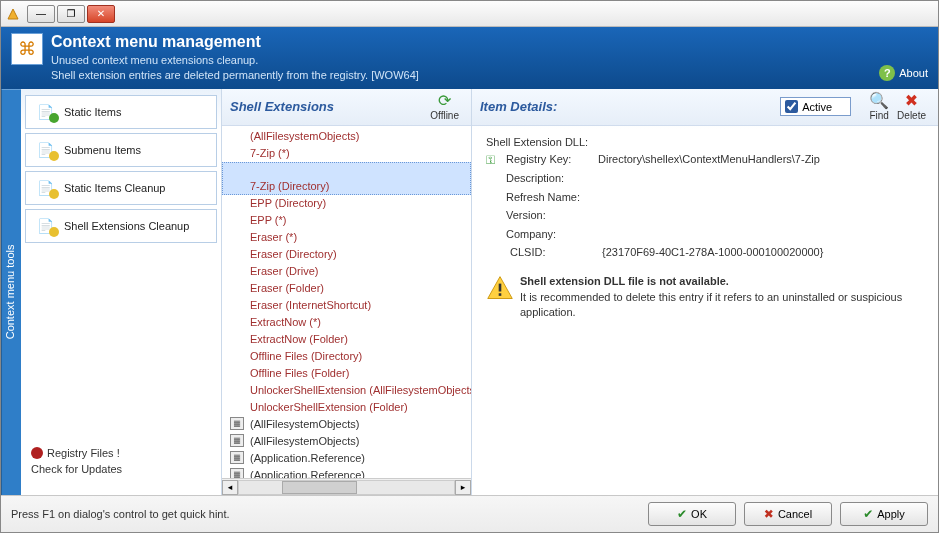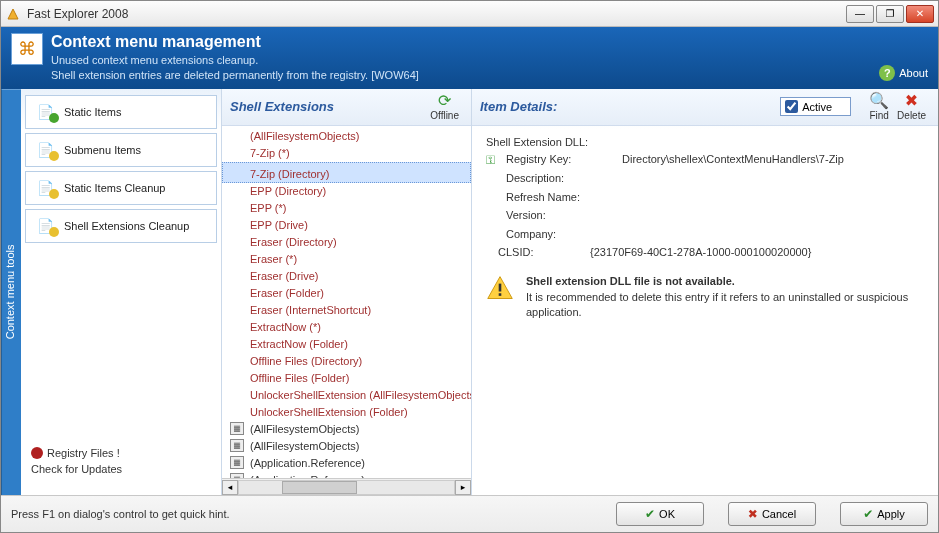--- a/index.html
+++ b/index.html
@@ -116,50 +116,50 @@
 }
 .panelhead .ptitle {
   flex:1; font-weight: bold; font-style: italic; color: #2c5a9e; font-size: 13px;
 }
 .toolbtn { display:flex;flex-direction:column;align-items:center;font-size:10px;color:#333;cursor:pointer;padding:0 4px;}
 .toolbtn .ticon{font-size:16px;line-height:1;margin-bottom:1px;}
 .listwrap { flex:1; overflow:hidden; position:relative; background:#fff;}
 .list { position:absolute; inset:0; overflow-y:auto; overflow-x:auto; padding:2px 0;}
 .litem { padding: 1px 4px 1px 28px; cursor:pointer; white-space:nowrap; color:#333; font-size:11px; position:relative; line-height:15px;}
 .litem.unavail { color:#a03030; }
-.litem.selected { background:#cfe3ff; border:1px dotted #6a98d8; padding:4px 3px 0 27px;}
+.litem.selected { background:#cfe3ff; border:1px dotted #6a98d8; padding:16px 3px 0 27px;}
 .litem .rowicon{position:absolute;left:8px;top:1px;width:14px;height:13px;border:1px solid #888;background:#eee;font-size:8px;display:flex;align-items:center;justify-content:center;color:#555;}
 .hscroll{height:17px;border-top:1px solid #ccc;background:#f0f0f0;display:flex;align-items:center;}
 .hscroll .track{flex:1;height:15px;background:#e8e8e8;border:1px solid #ccc;position:relative;}
 .hscroll .thumb{position:absolute;left:20%;width:35%;top:0;bottom:0;background:#d0d0d0;border:1px solid #aaa;}
 .hscroll .arr{width:16px;height:15px;border:1px solid #aaa;background:#eee;display:flex;align-items:center;justify-content:center;font-size:9px;}
 
 
 .detailpanel { flex:1; display:flex; flex-direction:column; border-left:1px solid #cbd9ea;}
 .dhead { display:flex;align-items:center;padding:4px 8px;border-bottom:1px solid #d0dced;background:linear-gradient(#f4f9ff,#e6eef8);}
 .dhead .ptitle{flex:1;}
 .active-check{background:#fff;border:1px solid #7a9ccc;padding:2px 18px 2px 4px;display:flex;align-items:center;gap:4px;font-size:11px;margin-right:14px;}
 .active-check input{accent-color:#2c5a9e;}
 .dbody{padding:10px 14px;font-size:11px;color:#333;}
 .drow{display:flex;margin-bottom:3px;line-height:1.4;}
 .drow .lab{width:112px;color:#333;}
 .drow .val{flex:1;}
 .dsect{margin-bottom:4px;}
-.warnbox{display:flex;gap:12px;margin-top:14px;align-items:flex-start;}
+.warnbox{display:flex;gap:6px;margin-top:14px;align-items:flex-start;}
 .warnicon{width:28px;height:28px;flex-shrink:0;}
 .warnicon svg{width:100%;height:100%;}
 .warntext{font-size:11px;line-height:1.4;}
 .warntext .bold{font-weight:bold;}
 
 
 .bottombar{
   border-top:1px solid #c8c8c8;
   background:linear-gradient(#f6f6f6,#ececec);
   padding:6px 10px;
-  display:flex;align-items:center;gap:24px;
+  display:flex;align-items:center;gap:8px;
 }
 .hint{flex:1;font-size:11px;color:#333;}
 .btn{
   min-width:88px;height:24px;border:1px solid #8a8a8a;border-radius:3px;
   background:linear-gradient(#fdfdfd,#e4e4e4);
   display:flex;align-items:center;justify-content:center;gap:4px;
   font-size:11px;cursor:pointer;
 }
 .btn .bicon{font-size:12px;}
 .btn.ok .bicon,.btn.apply .bicon{color:#2a8a2a;}
@@ -172,21 +172,20 @@
 </style>
 </head>
 <body>
 
 <div class="titlebar">
   <div class="icon">
     <svg viewBox="0 0 16 16">
         <path d="M3 13 L8 3 L10 7 L13 13 Z" fill="#f0b030" stroke="#c08010"></path>
       </svg>
   </div>
-  <div class="title">Fast Explorer 2008</div>
   <div class="winbtns">
     <div class="winbtn">—</div>
     <div class="winbtn">❐</div>
     <div class="winbtn close">✕</div>
   </div>
 </div>
 
 <div class="headerband">
   <div class="hicon">⌘</div>
   <div class="htext">
@@ -244,23 +243,22 @@
         <span>Offline</span>
       </div>
     </div>
     <div class="listwrap">
       <div class="list" id="ext-list">
           <div class="litem unavail"><span>(AllFilesystemObjects)</span></div>
           <div class="litem unavail"><span>7-Zip (*)</span></div>
           <div class="litem unavail selected"><span>7-Zip (Directory)</span></div>
           <div class="litem unavail"><span>EPP (Directory)</span></div>
           <div class="litem unavail"><span>EPP (*)</span></div>
-          <div class="litem unavail"><span>EPP (Drive)</span></div>
+          <div class="litem unavail"><span>Eraser (*)</span></div>
           <div class="litem unavail"><span>Eraser (Directory)</span></div>
-          <div class="litem unavail"><span>Eraser (*)</span></div>
           <div class="litem unavail"><span>Eraser (Drive)</span></div>
           <div class="litem unavail"><span>Eraser (Folder)</span></div>
           <div class="litem unavail"><span>Eraser (InternetShortcut)</span></div>
           <div class="litem unavail"><span>ExtractNow (*)</span></div>
           <div class="litem unavail"><span>ExtractNow (Folder)</span></div>
           <div class="litem unavail"><span>Offline Files (Directory)</span></div>
           <div class="litem unavail"><span>Offline Files (Folder)</span></div>
           <div class="litem unavail"><span>UnlockerShellExtension (AllFilesystemObjects)</span></div>
           <div class="litem unavail"><span>UnlockerShellExtension (Folder)</span></div>
           <div class="litem"><span class="rowicon">▦</span><span>(AllFilesystemObjects)</span></div>
@@ -291,37 +289,37 @@
       </div>
       <div class="toolbtn">
         <span class="ticon" style="color:#d03020">✖</span>
         <span>Delete</span>
       </div>
     </div>
     <div class="dbody">
       <div class="dsect">Shell Extension DLL:</div>
       <div class="drow">
         <span style="width:16px;color:#3a9a3a;font-size:12px;margin-right:4px">⚿</span>
-        <span class="lab" style="width:116px">Registry Key:</span>
+        <span class="lab" style="width:92px">Registry Key:</span>
         <span class="val">Directory\shellex\ContextMenuHandlers\7-Zip</span>
       </div>
       <div class="drow">
           <span class="lab" style="margin-left:20px;width:92px">Description:</span>
         </div>
       <div class="drow">
           <span class="lab" style="margin-left:20px;width:92px">Refresh Name:</span>
         </div>
       <div class="drow">
           <span class="lab" style="margin-left:20px;width:92px">Version:</span>
         </div>
       <div class="drow">
           <span class="lab" style="margin-left:20px;width:92px">Company:</span>
         </div>
       <div class="drow">
-        <span class="lab" style="margin-left:12px;width:92px">CLSID:</span>
+        <span class="lab" style="margin-left:24px;width:92px">CLSID:</span>
         <span class="val">{23170F69-40C1-278A-1000-000100020000}</span>
       </div>
       <div class="warnbox">
         <div class="warnicon">
           <svg viewBox="0 0 32 32">
               <path d="M16 3 L30 28 L2 28 Z" fill="#ffd040" stroke="#c89000" stroke-width="1"></path>
               <rect x="14.5" y="11" width="3" height="9" fill="#333"></rect>
               <rect x="14.5" y="22" width="3" height="3" fill="#333"></rect>
             </svg>
         </div>

